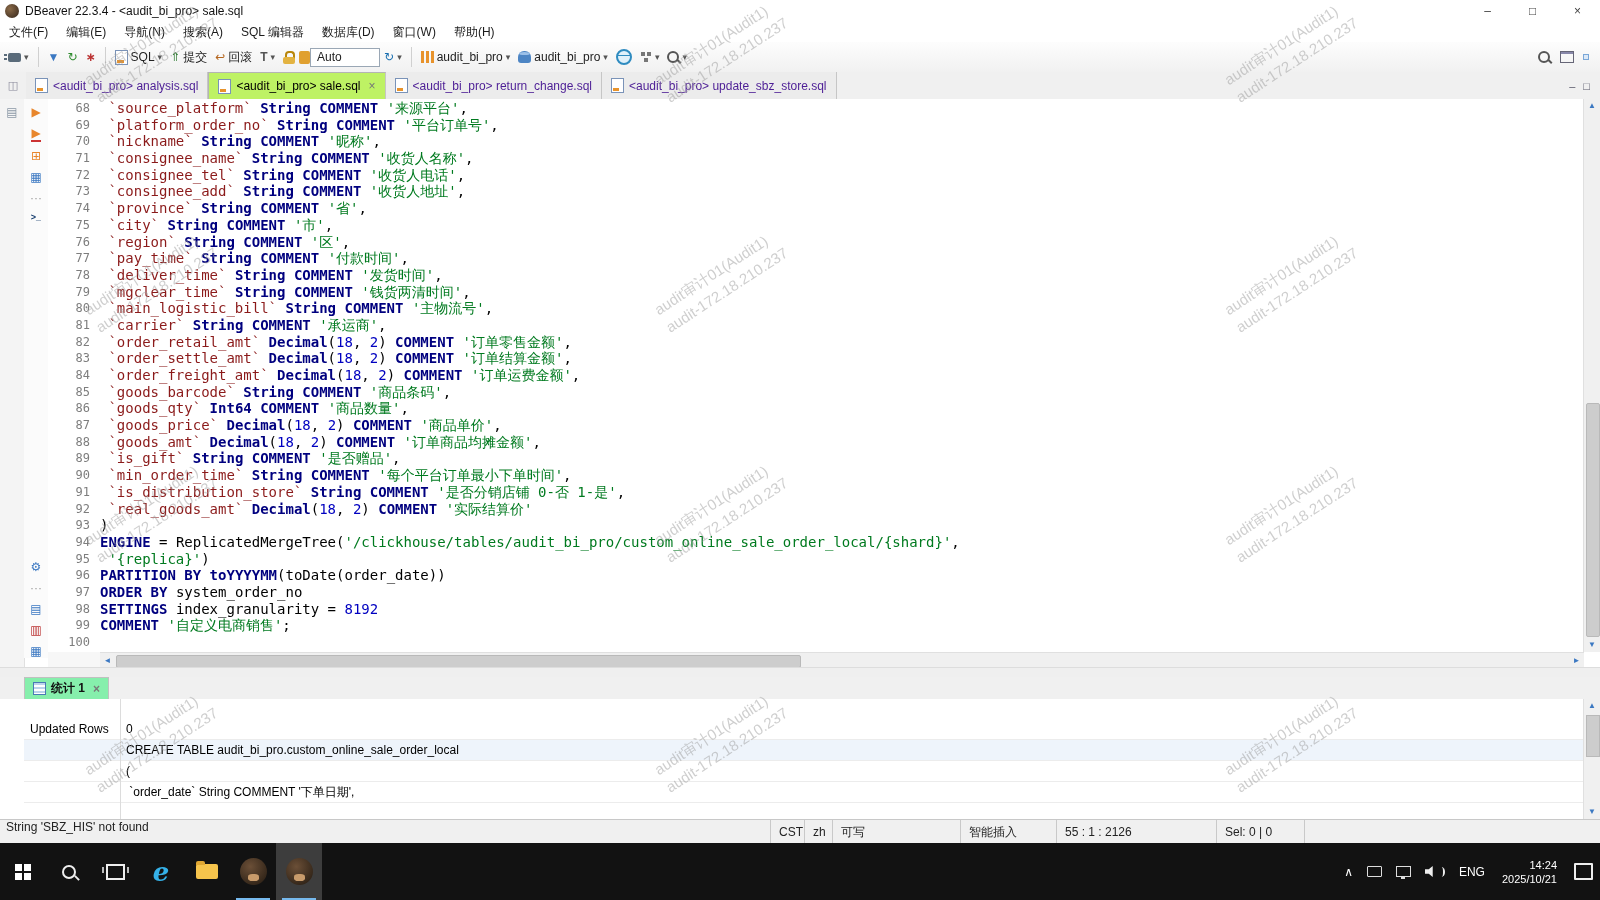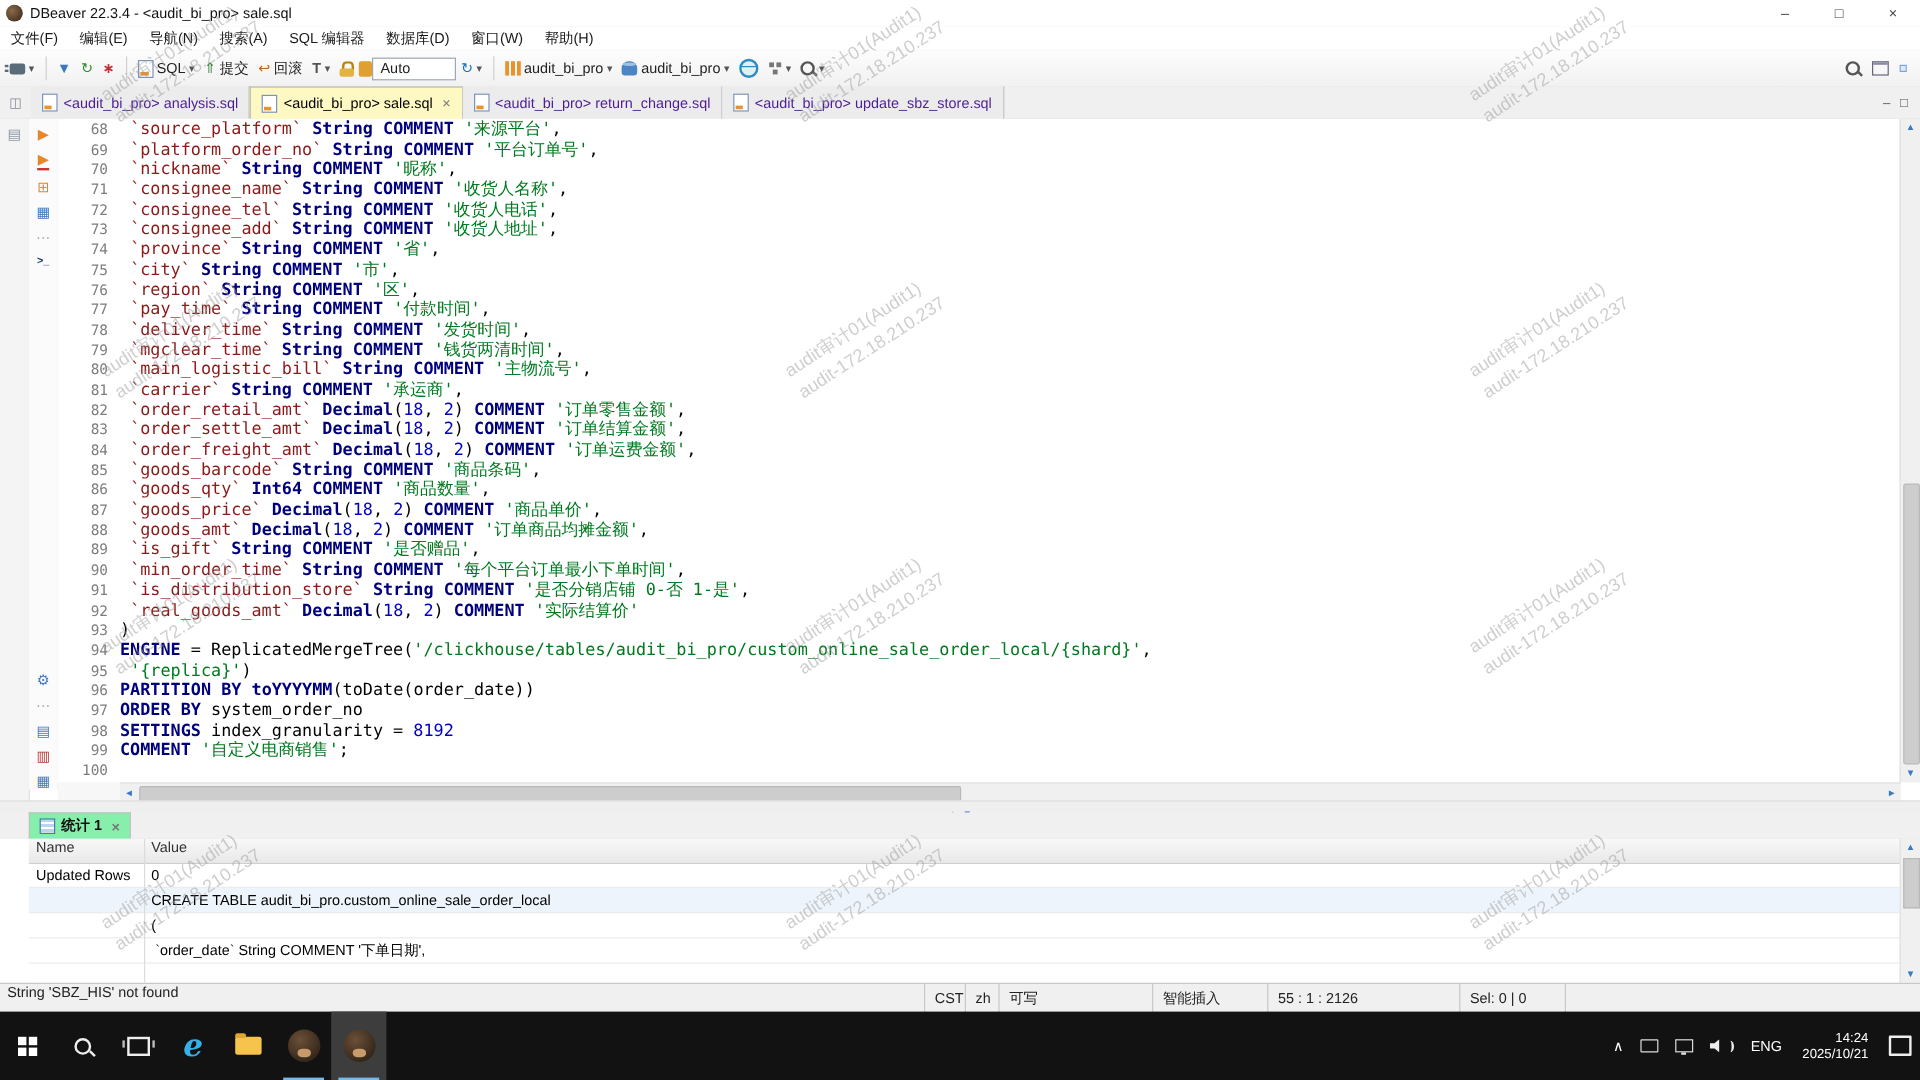--- a/index.html
+++ b/index.html
@@ -41,21 +41,21 @@
   .ic-panel{width:12px;height:10px;border:1px solid #667;position:relative;}
   .ic-panel::before{content:"";position:absolute;top:0;left:0;right:0;height:2px;background:#88a;}
   .ic-ogrid{width:12px;height:12px;background:linear-gradient(#e8932c,#e8932c),#e8932c;position:relative;}
   .ic-ogrid::before{content:"";position:absolute;inset:0;background:linear-gradient(transparent 4px,#fff 4px 5px,transparent 5px 9px,#fff 9px 10px,transparent 10px),linear-gradient(90deg,transparent 4px,#fff 4px 5px,transparent 5px 9px,#fff 9px 10px,transparent 10px);}
   .tb-active{background:#dce9f7;outline:1px solid #7aa7d8;}
   .tb-right{margin-left:auto;display:flex;align-items:center;gap:10px;padding-right:8px;}
   
   .tabbar{position:absolute;top:72px;left:0;right:0;height:27px;background:#f0f0f0;border-bottom:1px solid #bdbdbd;display:flex;align-items:stretch;}
   .tabbar-left{width:26px;display:flex;align-items:center;justify-content:center;color:#889;font-size:11px;}
   .tab{display:flex;align-items:center;gap:5px;padding:0 9px;font-size:12px;color:#4c1d95;background:#ececec;border-right:1px solid #c6c6c6;}
-  .tab.active{background:#fef9c3;color:#000;border-top:1px solid #b4b4b4;border-left:1px solid #b4b4b4;}
+  .tab.active{background:#bef264;color:#000;border-top:1px solid #b4b4b4;border-left:1px solid #b4b4b4;}
   .tab-close{color:#777;font-size:12px;margin-left:3px;}
   .tab-actions{margin-left:auto;display:flex;align-items:center;gap:8px;padding-right:10px;color:#556;font-size:11px;}
   .file-icon{width:11px;height:13px;background:#fff;border:1px solid #7a93b8;position:relative;flex:none;}
   .file-icon::after{content:"";position:absolute;left:1px;bottom:1px;width:6px;height:3px;background:#e8932c;}
   
   .left-trim{position:absolute;top:99px;left:0;width:24px;height:720px;background:#f4f4f4;border-right:1px solid #e0e0e0;display:flex;flex-direction:column;align-items:center;padding-top:6px;gap:10px;color:#8a97a5;font-size:12px;}
   .editor-lbar{position:absolute;top:99px;left:24px;width:24px;height:553px;background:#fbfbfb;border-right:1px solid #e7e7e7;display:flex;flex-direction:column;align-items:center;padding-top:6px;gap:7px;font-size:12px;}
   .editor-lbar .gap{flex:1;}
   .o{color:#e8862c;} .b{color:#3b78c2;} .gy{color:#9a9a9a;} .r{color:#b33;} .dk{color:#123a6b;font-weight:bold;font-size:9px;}
   .gutter{position:absolute;top:99px;left:48px;width:52px;height:553px;background:#fff;color:#7d7d7d;
@@ -331,24 +331,20 @@
 
   <div class="panel-tabbar">
     <div class="panel-tab">
       <span class="ic-stat"></span>
       <span>统计 1</span>
       <span class="tab-close">×</span>
     </div>
   </div>
   <div class="panel-trim"></div>
   <div class="results">
-    <div class="res-header">
-      <div class="col-name">Name</div>
-      <div class="col-value">Value</div>
-    </div>
     <div class="res-rows">
         <div class="res-row">
           <div class="col-name">Updated Rows</div>
           <div class="col-value">0</div>
         </div>
         <div class="res-row stripe">
           <div class="col-name"></div>
           <div class="col-value">CREATE TABLE audit_bi_pro.custom_online_sale_order_local</div>
         </div>
         <div class="res-row">

